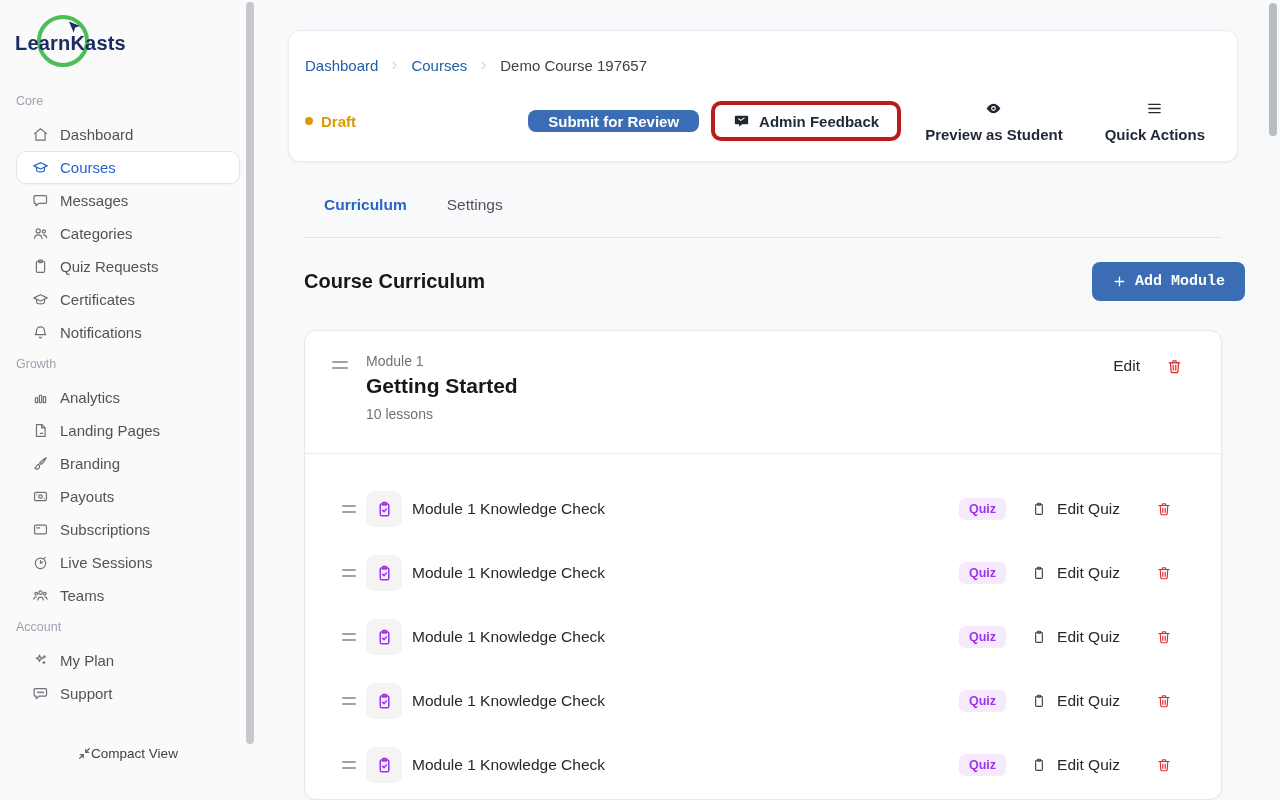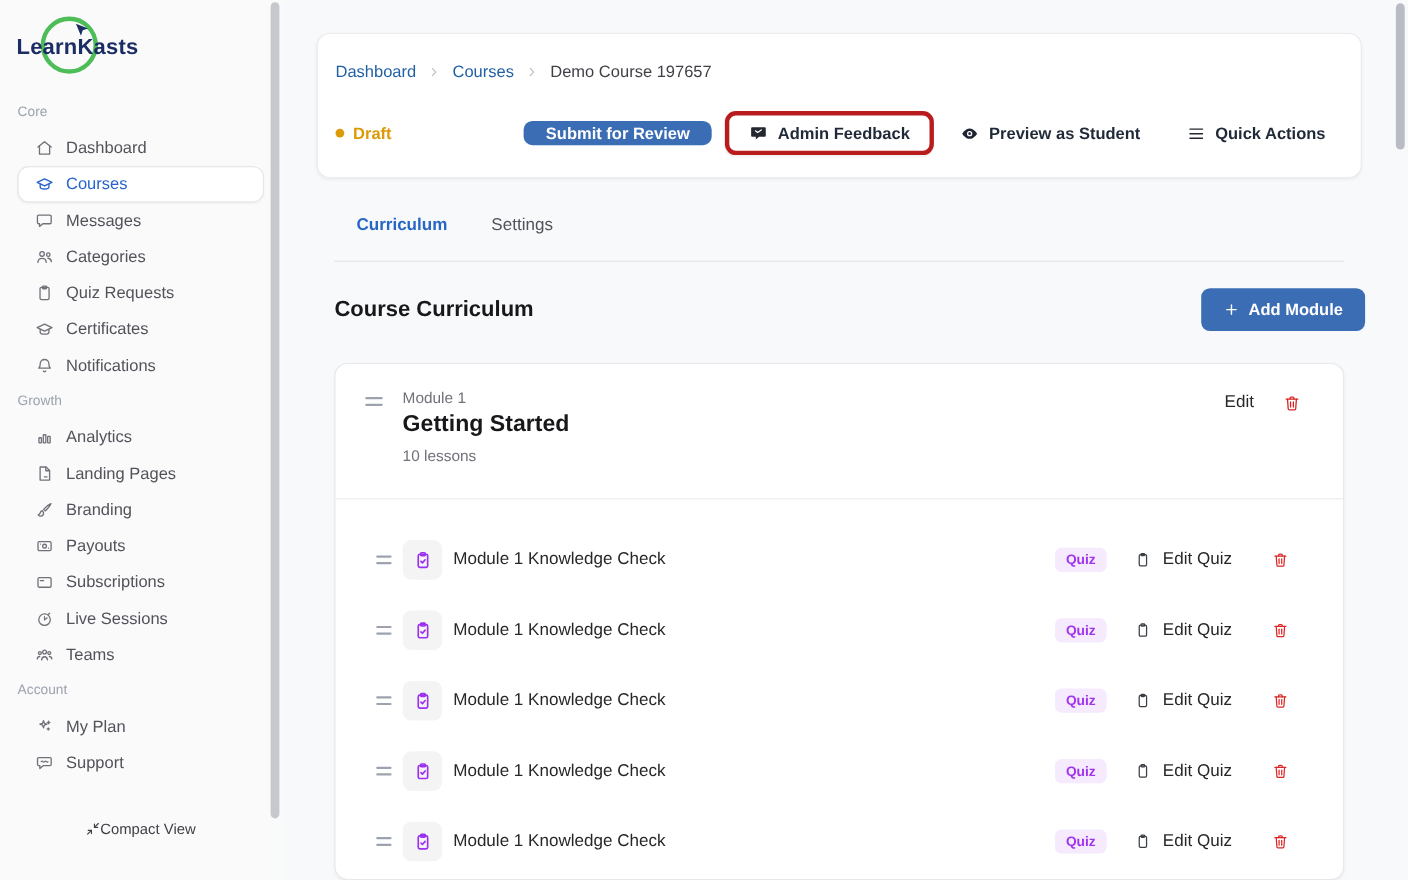--- a/index.html
+++ b/index.html
@@ -28,32 +28,32 @@
   .breadcrumb { display:flex; align-items:center; gap:10px; padding:26px 0 0 16px; font-size:15px; }
   .bc-link { color:#1f5fa6; cursor:pointer; }
   .bc-cur { color:#3f3f46; }
   .bc-chev { width:13px; height:13px; stroke:#b8bac1; stroke-width:1.8; fill:none; stroke-linecap:round; stroke-linejoin:round; }
   .action-row { position:absolute; left:16px; right:32px; top:70px; height:40px; display:flex; align-items:center; }
   .draft { display:flex; align-items:center; gap:8px; color:#dc9a06; font-weight:700; font-size:15px; }
   .draft-dot { width:8px; height:8px; border-radius:50%; background:#dc9a06; }
   .flex-sp { flex:1; }
   .btn-primary { height:22px; padding:0 20px; display:flex; align-items:center; gap:8px; background:#3b6db4; color:#fff; font-size:15px; font-weight:600; border:none; border-radius:8px; cursor:pointer; font-family:inherit; }
   .btn-outline { height:40px; margin-left:12px; padding:0 18px; display:flex; align-items:center; gap:9px; background:#fff; border:4px solid #b91c1c; border-radius:10px; font-size:15px; font-weight:600; color:#1f2937; cursor:pointer; box-shadow:0 1px 2px rgba(0,0,0,.06); font-family:inherit; }
-  .btn-ghost { margin-left:24px; display:flex; align-items:center; gap:9px; background:none; border:none; font-size:15px; font-weight:600; color:#1f2937; cursor:pointer; font-family:inherit; }
+  .btn-ghost { margin-left:24px; display:flex; align-items:center; gap:9px; background:none; border:none; font-size:15px; font-weight:600; color:#1f2937; cursor:pointer; font-family:inherit;flex-direction:column; }
   .btn-ghost.qa { margin-left:42px; }
 
   
   .tabs { position:absolute; left:324px; top:196px; display:flex; gap:40px; font-size:15.5px; }
   .tab { cursor:pointer; padding-bottom:6px; color:#52525b; font-weight:500; }
   .tab.active { color:#2766c4; font-weight:700; }
   .tab-divider { position:absolute; left:304px; top:237px; width:918px; height:1px; background:#e4e4e7; }
 
   
   .page-title { position:absolute; left:304px; top:270px; font-size:20px; font-weight:700; color:#18181b; }
-  .add-module { position:absolute; left:1092px; top:262px; height:39px; }
+  .add-module { position:absolute; left:1092px; top:262px; height:39px;font-family:Liberation Mono, monospace; }
 
   
   .mcard { position:absolute; left:304px; top:330px; width:918px; height:470px; background:#fff; border:1px solid #e8e8ec; border-radius:12px; box-shadow:0 1px 3px rgba(0,0,0,.04); overflow:hidden; }
   .mod-head { height:123px; border-bottom:1px solid #ececf0; position:relative; }
   .drag { display:flex; flex-direction:column; gap:4px; cursor:grab; }
   .drag span { display:block; width:16px; height:2px; background:#9ca3af; border-radius:2px; }
   .drag.sm span { width:14px; }
   .mod-drag { position:absolute; left:27px; top:30px; }
   .mod-info { position:absolute; left:61px; top:22px; }
   .mod-sub { font-size:14px; color:#71717a; }

